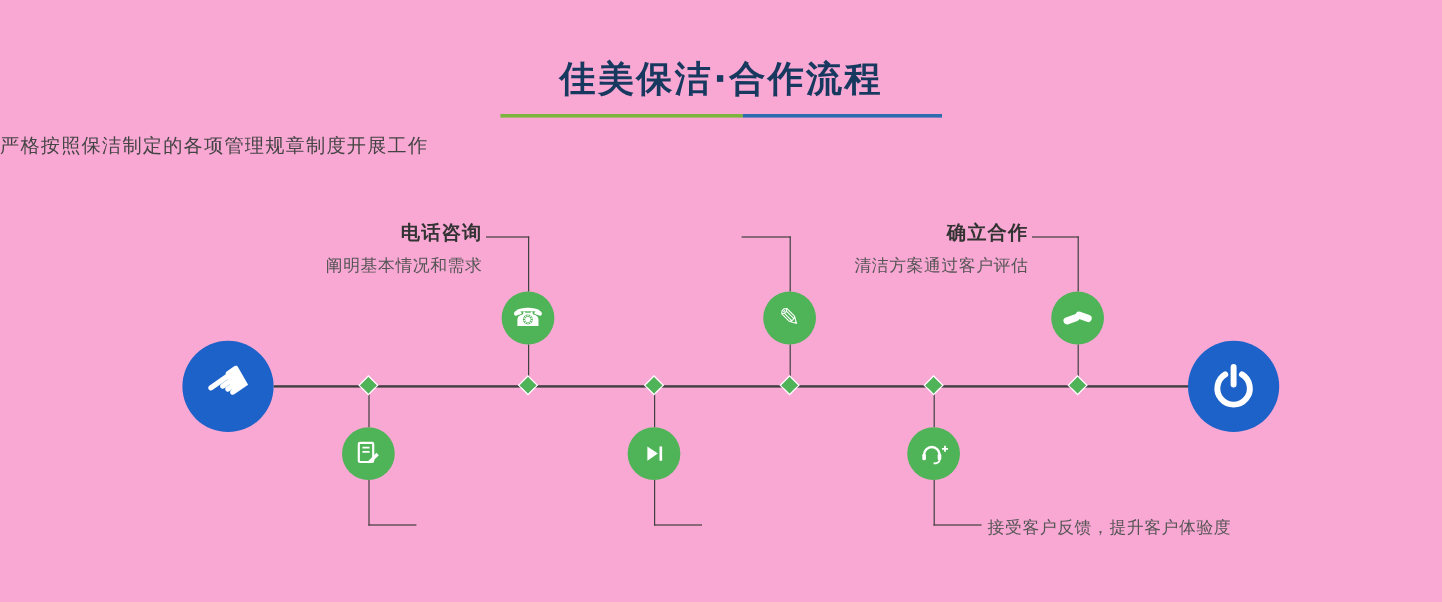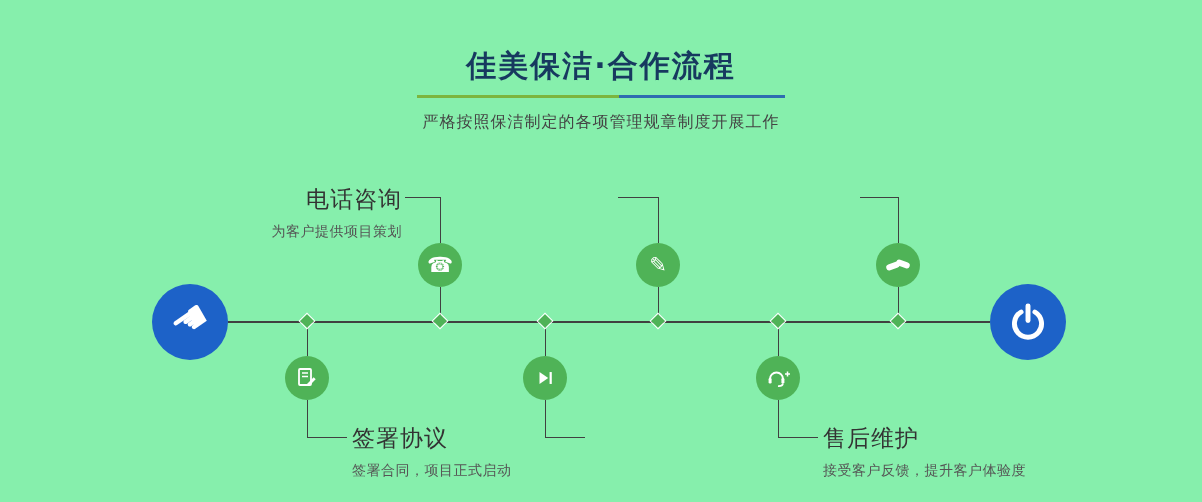--- a/index.html
+++ b/index.html
@@ -1,45 +1,45 @@
 <!DOCTYPE html>
 <html style="--title_navy: #17395f; --underline_green: #7cb53e; --underline_blue: #2e6cb0; --green: #4fb357; --blue: #1d62c8; --line_color: #404040;"><head>
 <meta charset="utf-8">
 <style>
   * { margin:0; padding:0; box-sizing:border-box; }
   html,body { background:#fff; }
   body { font-family:"DejaVu Sans","Liberation Sans",sans-serif; }
-  .canvas { position:relative; width:1202px; height:502px; background:#86efac; overflow:hidden; margin:0 auto; }
+  .canvas { position:relative; width:1202px; height:502px; background:#f9a8d4; overflow:hidden; margin:0 auto; }
 
   .page-title { position:absolute; top:46px; left:0; width:100%; text-align:center;
     font-size:30px; font-weight:bold; color:var(--title_navy,#17395f); letter-spacing:2px; }
   .underline { position:absolute; top:95px; left:417px; width:368px; height:3px; display:flex; }
   .u-green { width:55%; height:100%; background:var(--underline_green,#7cb53e); }
   .u-blue  { width:45%; height:100%; background:var(--underline_blue,#2e6cb0); }
-  .page-subtitle { position:absolute; top:112px; left:0; width:100%; text-align:center;
+  .page-subtitle { position:absolute; top:112px; left:0; width:100%; text-align:left;
     font-size:16px; color:#444; letter-spacing:1px; }
 
   .hline, .vline { position:absolute; background:var(--line_color,#404040); }
   .hline { height:1px; }
   .vline { width:1px; }
   .timeline { position:absolute; left:228px; top:321px; width:762px; height:2px;
     background:var(--line_color,#404040); }
 
   .big-circle { position:absolute; width:76px; height:76px; border-radius:50%;
     background:var(--blue,#1d62c8); color:#fff; display:flex; align-items:center; justify-content:center; }
   .small-circle { position:absolute; width:44px; height:44px; border-radius:50%;
     background:var(--green,#4fb357); color:#fff; display:flex; align-items:center; justify-content:center;
     font-size:21px; line-height:1; }
   .diamond { position:absolute; width:10px; height:10px; background:var(--green,#4fb357);
     transform:rotate(45deg); outline:1px solid #fff; }
 
   .hand-glyph { font-size:42px; transform:rotate(-35deg); margin-top:-4px; }
 
   .step-label { position:absolute; }
-  .step-label .t { font-size:23px; font-weight:normal; color:#333; letter-spacing:1px; }
+  .step-label .t { font-size:16px; font-weight:bold; color:#333; letter-spacing:1px; }
   .step-label .d { font-size:14px; color:#555; margin-top:8px; letter-spacing:0.5px; }
   .align-r { text-align:right; }
   .align-l { text-align:left; }
   svg { display:block; }
 </style>
 </head>
 <body>
 
 <div class="canvas">
 
@@ -50,60 +50,60 @@
   </div>
   <div class="page-subtitle">严格按照保洁制定的各项管理规章制度开展工作</div>
 
   <div class="timeline"></div>
 
   <div class="hline" style="left:405px;top:197px;width:36px;"></div>
   <div class="vline" style="left:440px;top:197px;height:46px;"></div>
   <div class="vline" style="left:440px;top:287px;height:34px;"></div>
   <div class="step-label align-r" style="left:212px;top:184px;width:190px;">
     <div class="t">电话咨询</div>
-    <div class="d">为客户提供项目策划</div>
+    <div class="d">阐明基本情况和需求</div>
   </div>
   <div class="small-circle" style="left:418px;top:243px;">☎</div>
   <div class="diamond" style="left:435px;top:316px;"></div>
 
   <div class="hline" style="left:618px;top:197px;width:41px;"></div>
   <div class="vline" style="left:658px;top:197px;height:46px;"></div>
   <div class="vline" style="left:658px;top:287px;height:34px;"></div>
   <div class="step-label align-r" style="left:427px;top:184px;width:190px;">
   </div>
   <div class="small-circle" style="left:636px;top:243px;">✎</div>
   <div class="diamond" style="left:653px;top:316px;"></div>
 
   <div class="hline" style="left:860px;top:197px;width:39px;"></div>
   <div class="vline" style="left:898px;top:197px;height:46px;"></div>
   <div class="vline" style="left:898px;top:287px;height:34px;"></div>
+  <div class="step-label align-r" style="left:667px;top:184px;width:190px;">
+    <div class="t">确立合作</div>
+    <div class="d">清洁方案通过客户评估</div>
+  </div>
   <div class="small-circle" style="left:876px;top:243px;">
     <svg viewBox="0 0 26 26" width="26" height="26" aria-hidden="true">
       <rect x="1" y="11" width="14" height="6" rx="3" transform="rotate(-20 8 14)" fill="#fff"></rect>
       <rect x="11" y="9" width="14" height="6" rx="3" transform="rotate(20 18 12)" fill="#fff"></rect>
     </svg>
   </div>
   <div class="diamond" style="left:893px;top:316px;"></div>
 
   <div class="vline" style="left:307px;top:322px;height:34px;"></div>
   <div class="vline" style="left:307px;top:400px;height:38px;"></div>
   <div class="hline" style="left:307px;top:437px;width:40px;"></div>
   <div class="small-circle" style="left:285px;top:356px;">
     <svg viewBox="0 0 24 24" width="24" height="24" aria-hidden="true">
       <rect x="4" y="3" width="12" height="16" rx="1" fill="none" stroke="#fff" stroke-width="1.8"></rect>
       <line x1="7" y1="7" x2="13" y2="7" stroke="#fff" stroke-width="1.5"></line>
       <line x1="7" y1="10.5" x2="13" y2="10.5" stroke="#fff" stroke-width="1.5"></line>
       <path d="M12.5 17.5 l6.2 -6.2 2 2 -6.2 6.2 -2.6 .6 z" fill="#fff"></path>
     </svg>
   </div>
   <div class="diamond" style="left:302px;top:316px;"></div>
-  <div class="step-label align-l" style="left:352px;top:423px;width:260px;">
-    <div class="t">签署协议</div>
-    <div class="d">签署合同，项目正式启动</div>
-  </div>
 
   <div class="vline" style="left:545px;top:322px;height:34px;"></div>
   <div class="vline" style="left:545px;top:400px;height:38px;"></div>
   <div class="hline" style="left:545px;top:437px;width:40px;"></div>
   <div class="small-circle" style="left:523px;top:356px;">
     <svg viewBox="0 0 24 24" width="22" height="22" aria-hidden="true">
       <path d="M6 5.5 l9.5 6.5 -9.5 6.5 z" fill="#fff"></path>
       <rect x="17" y="5.5" width="2.4" height="13" fill="#fff"></rect>
     </svg>
   </div>
@@ -116,21 +116,20 @@
     <svg viewBox="0 0 26 24" width="26" height="24" aria-hidden="true">
       <path d="M5 13 a6.5 6.5 0 0 1 13 0" fill="none" stroke="#fff" stroke-width="2"></path>
       <rect x="3.6" y="12" width="3" height="5.5" rx="1.3" fill="#fff"></rect>
       <rect x="16.4" y="12" width="3" height="5.5" rx="1.3" fill="#fff"></rect>
       <path d="M18 17.5 a4.5 3 0 0 1 -5 2.6" fill="none" stroke="#fff" stroke-width="1.6"></path>
       <path d="M20 8 h5 M22.5 5.5 v5" stroke="#fff" stroke-width="1.5"></path>
     </svg>
   </div>
   <div class="diamond" style="left:773px;top:316px;"></div>
   <div class="step-label align-l" style="left:823px;top:423px;width:290px;">
-    <div class="t">售后维护</div>
     <div class="d">接受客户反馈，提升客户体验度</div>
   </div>
 
   <div class="big-circle" style="left:152px;top:284px;">
     <span class="hand-glyph">☚</span>
   </div>
   <div class="big-circle" style="left:990px;top:284px;">
     <span>
       <svg viewBox="0 0 24 26" width="38" height="40" aria-hidden="true">
         <path d="M7.5 6.5 A 8.8 8.8 0 1 0 16.5 6.5" fill="none" stroke="#fff" stroke-width="3.2" stroke-linecap="round"></path>

